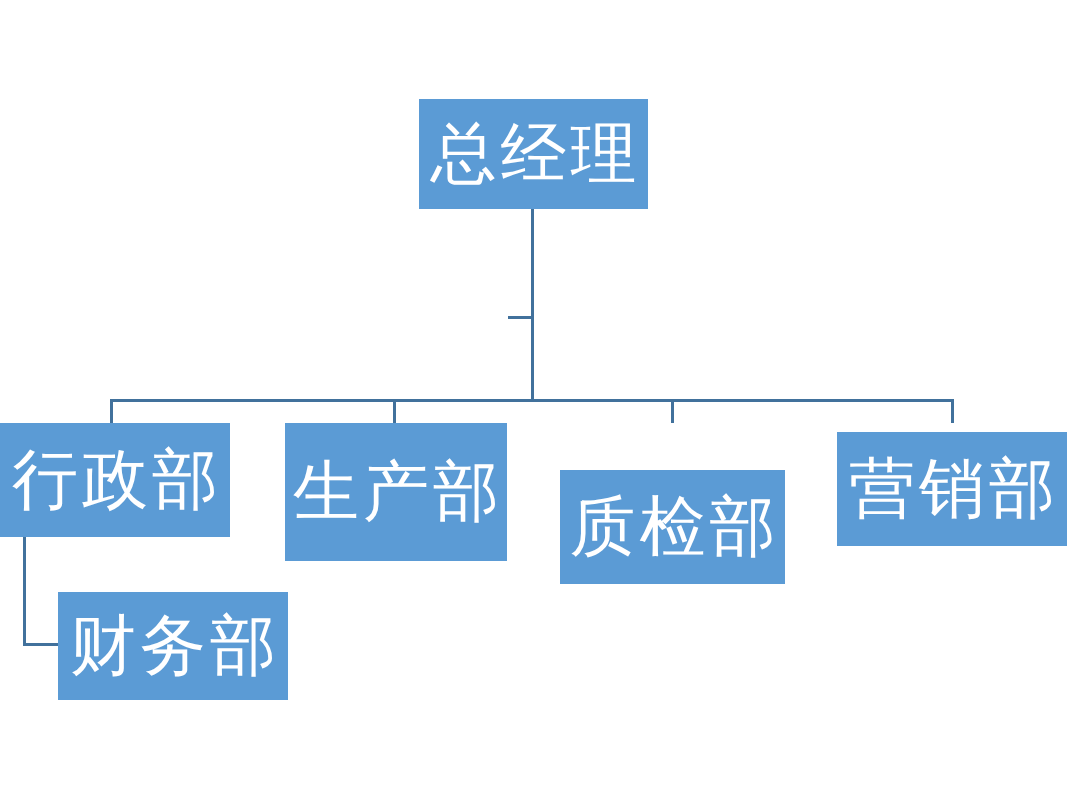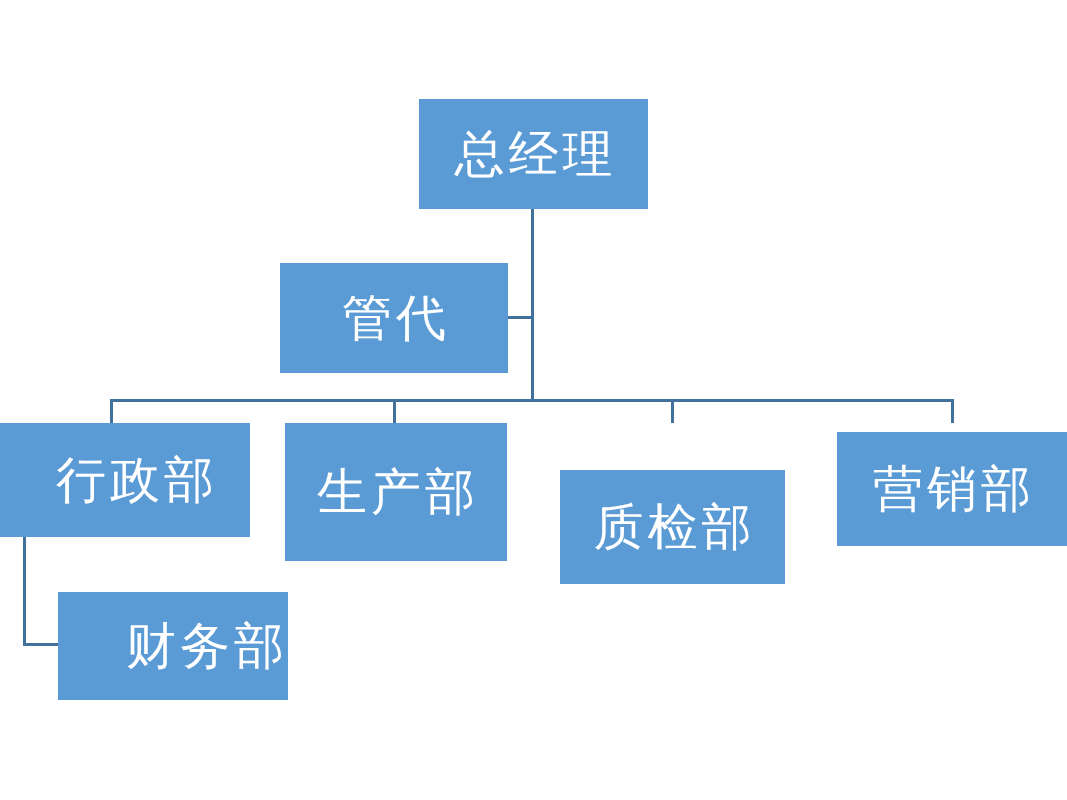--- a/index.html
+++ b/index.html
@@ -19,41 +19,41 @@
     --connector: #41719c;
   }
   .node {
     position: absolute;
     background: var(--node-fill);
     color: var(--node-text);
     display: flex;
     align-items: center;
     justify-content: center;
     text-align: center;
-    font-size: 50px;
+    font-size: 66px;
     letter-spacing: 4px;
     line-height: 1;
     white-space: nowrap;
   }
   .node .node-label {
     display: block;
     padding-left: 4px; 
   }
   .line {
     position: absolute;
     background: var(--connector);
   }
   
   .n-ceo        { left: 419px; top:  99px; width: 229px; height: 110px; }
   .n-rep        { left: 280px; top: 263px; width: 228px; height: 110px; }
-  .n-admin      { left:   0px; top: 423px; width: 230px; height: 114px; padding-left: 20px; }
+  .n-admin      { left:   0px; top: 423px; width: 230px; height: 114px; }
   .n-production { left: 285px; top: 423px; width: 222px; height: 138px; }
   .n-quality    { left: 560px; top: 423px; width: 225px; height: 114px; margin-top: 47px; }
   .n-marketing  { left: 837px; top: 432px; width: 230px; height: 114px; }
-  .n-finance    { left:  58px; top: 592px; width: 230px; height: 108px; justify-content: flex-end; }
+  .n-finance    { left:  58px; top: 592px; width: 230px; height: 108px; }
   
   .l-trunk      { left: 531px; top: 209px; width:   3px; height: 193px; }
   .l-rep-stub   { left: 508px; top: 316px; width:  23px; height:   3px; }
   .l-rail       { left: 110px; top: 399px; width: 844px; height:   3px; }
   .l-drop-admin      { left: 110px; top: 399px; width: 3px; height: 24px; }
   .l-drop-production { left: 393px; top: 399px; width: 3px; height: 24px; }
   .l-drop-quality    { left: 671px; top: 399px; width: 3px; height: 24px; }
   .l-drop-marketing  { left: 951px; top: 399px; width: 3px; height: 24px; }
   .l-elbow-v    { left:  23px; top: 535px; width:   3px; height: 111px; }
   .l-elbow-h    { left:  23px; top: 643px; width:  35px; height:   3px; }
@@ -70,23 +70,20 @@
   <div class="line l-drop-production"></div>
   <div class="line l-drop-quality"></div>
   <div class="line l-drop-marketing"></div>
   <div class="line l-elbow-v"></div>
   <div class="line l-elbow-h"></div>
 
   <div class="node n-ceo">
     <span class="node-label">总经理</span>
   </div>
 
-  <div class="node n-rep">
-    <span class="node-label">管代</span>
-  </div>
 
   <div class="node n-admin">
     <span class="node-label">行政部</span>
   </div>
 
   <div class="node n-production">
     <span class="node-label">生产部</span>
   </div>
 
   <div class="node n-quality">

